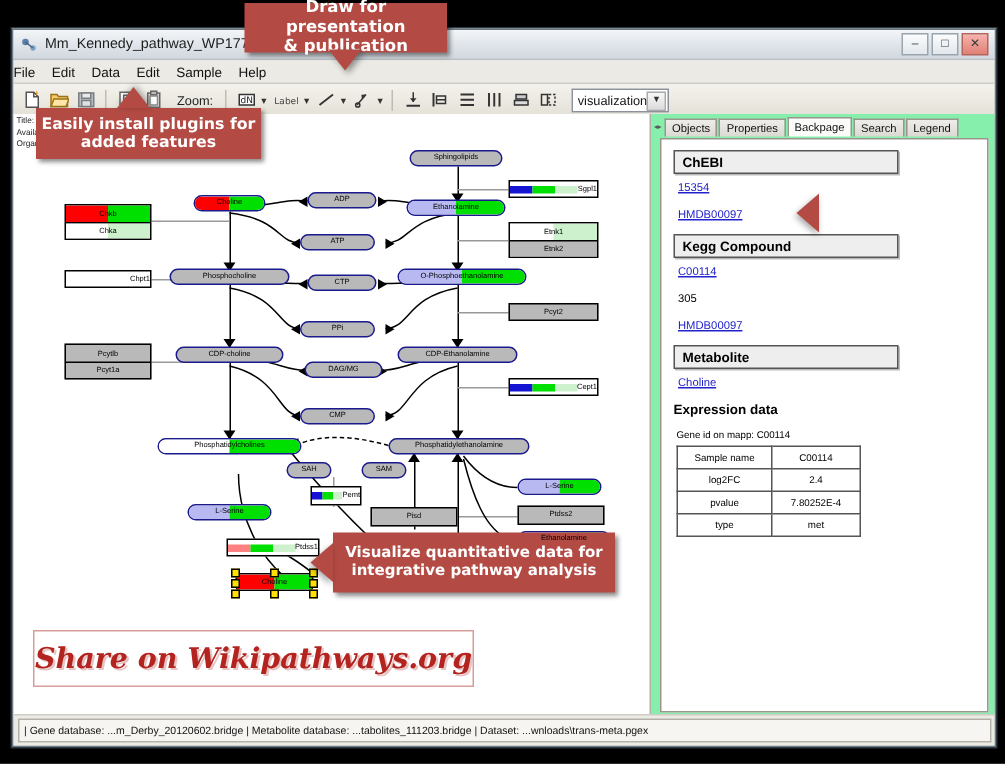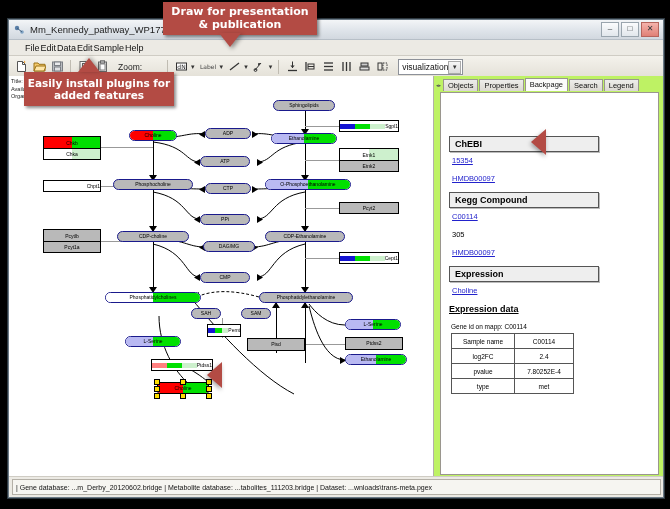--- a/index.html
+++ b/index.html
@@ -14,42 +14,42 @@
   .titlebar .ticon{width:12px;height:12px;margin-right:5px;position:relative;}
   .titlebar .ticon svg{display:block}
   .titletext{font-size:9.5px;color:#1c1c1c;white-space:nowrap;overflow:hidden;}
   .winbtns{margin-left:auto;display:flex;gap:2px;}
   .wb{width:16px;height:13px;border:1px solid #9aa5ae;background:linear-gradient(#fbfcfd,#e2e7ec);
       font-size:8px;line-height:11px;text-align:center;color:#33383c;}
   .wb.close{background:linear-gradient(#f5b3ac,#e08076);border-color:#b5645c;}
 
   
   .menubar{height:15px;background:#eceae4;border-bottom:1px solid #cfccc4;
-           display:flex;align-items:center;padding-left:16px;gap:1px;}
+           display:flex;align-items:center;padding-left:0;gap:11px;}
   .menubar span{font-size:9px;color:#111;}
 
   
   .toolbar{height:21px;background:linear-gradient(#f4f2ec,#e4e1d8);
            border-bottom:1px solid #c9c5bb;display:flex;align-items:center;padding-left:4px;gap:2px;}
   .tbtn{width:16px;height:16px;display:flex;align-items:center;justify-content:center;}
   .tbtn svg{display:block}
   .tsep{width:1px;height:14px;background:#c0bcb2;margin:0 3px;}
-  .zlabel{font-size:8.5px;color:#222;margin:0 20px 0 6px;}
+  .zlabel{font-size:8.5px;color:#222;margin:0 3px 0 6px;}
   .combo{height:14px;background:#fff;border:1px solid #8d9199;display:flex;align-items:center;
          font-size:8.5px;color:#111;padding-left:3px;position:relative;}
   .combo .arw{position:absolute;right:1px;top:1px;width:11px;height:11px;
               background:linear-gradient(#f7f7f7,#dcdcdc);border:1px solid #aaa;
               display:flex;align-items:center;justify-content:center;font-size:6px;color:#333;}
   .zoomcombo{width:86px;}
   .dropmini{font-size:7px;color:#333;margin:0 1px 0 0;}
 
   
   .body{position:absolute;left:0;top:56px;right:0;bottom:20px;display:flex;}
   .canvaspane{position:relative;width:424px;background:#fff;border-right:1px solid #b3b0a8;overflow:hidden;}
-  .sidepane{position:relative;flex:1;background:#bef264;}
+  .sidepane{position:relative;flex:1;background:#86efac;}
 
   .metaleft{position:absolute;left:2px;top:2px;font-size:5.5px;color:#222;line-height:7.5px;}
 
   
   .node{position:absolute;box-sizing:border-box;display:flex;align-items:center;
         justify-content:center;font-size:5px;color:#000;text-align:center;line-height:1;}
   .metab{border:1px solid #1a1a8c;border-radius:9px;background:#b9b9b9;overflow:hidden;}
   .metab .half{position:absolute;top:0;bottom:0;}
   .metab .lbl{position:relative;z-index:3;font-size:5px;}
   .gene{border:1px solid #000;background:#b9b9b9;}
@@ -66,27 +66,27 @@
   svg.curves{position:absolute;left:0;top:0;width:424px;height:421px;pointer-events:none;}
 
   .sel-handles span{position:absolute;width:4px;height:4px;background:#ffe000;border:1px solid #000;}
   .tabs{position:absolute;left:2px;top:2px;right:2px;height:13px;display:flex;align-items:flex-end;gap:1px;}
   .tab{font-size:7.5px;padding:1px 4px 1px;border:1px solid #9a968e;border-bottom:none;
        background:linear-gradient(#ededea,#dcd9d2);color:#111;}
   .tab.active{background:#fbfbfa;padding-bottom:2px;}
   .tabscroll{width:6px;height:13px;display:flex;flex-direction:column;justify-content:center;font-size:5px;color:#555;}
   .backpanel{position:absolute;left:6px;top:16px;right:4px;bottom:2px;background:#fff;
              border:1px solid #9a968e;overflow:hidden;}
-  .bpinner{padding:7px 8px 0 8px;margin-top:36px;}
+  .bpinner{padding:7px 8px 0 8px;}
   .dbbox{box-sizing:border-box;width:150px;height:16px;border:1px solid #555;background:#eeeeee;
          display:flex;align-items:center;padding-left:5px;font-size:9px;font-weight:bold;color:#000;
          box-shadow:1px 1px 0 #bbb;}
   .dblink{font-size:7.5px;color:#2222cc;text-decoration:underline;margin:4px 0 9px 3px;display:block;}
   .dbtext{font-size:7.5px;color:#000;margin:4px 0 9px 3px;display:block;}
-  .exphdr{font-size:9px;font-weight:bold;color:#000;margin:2px 0 0 0;text-decoration:underline;}
+  .exphdr{font-size:9px;font-weight:bold;color:#000;margin:2px 0 0 0;}
   .geneid{font-size:6.5px;color:#000;margin:9px 0 3px 2px;}
   table.exp{border-collapse:collapse;margin-left:2px;}
   table.exp td{border:1px solid #555;font-size:6.5px;padding:2px 3px;text-align:center;color:#000;
                height:10px;box-shadow:0 0 0 0;}
   table.exp td.k{width:56px;}
   table.exp td.v{width:52px;}
 
   
   .statusbar{position:absolute;left:0;right:0;bottom:0;height:20px;background:#eceae4;
              border-top:1px solid #cfccc4;display:flex;align-items:center;}
@@ -525,21 +525,21 @@
 
             <a class="dblink">HMDB00097</a>
 
             <div class="dbbox">Kegg Compound</div>
             <a class="dblink">C00114</a>
 
             <span class="dbtext">305</span>
 
             <a class="dblink">HMDB00097</a>
 
-            <div class="dbbox">Expression</div>
+            <div class="dbbox">Metabolite</div>
             <a class="dblink">Choline</a>
 
             <div class="exphdr">Expression data</div>
             <div class="geneid">Gene id on mapp: C00114</div>
 
             <table class="exp">
               <tbody>
                   <tr>
                 <td class="k">Sample name</td>
                 <td class="v">C00114</td>
@@ -561,26 +561,31 @@
           </div>
         </div>
       </div>
     </div>
 
     <div class="statusbar">
       <span class="statusin">| Gene database: ...m_Derby_20120602.bridge | Metabolite database: ...tabolites_111203.bridge | Dataset: ...wnloads\trans-meta.pgex</span>
     </div>
   </div>
 
-  <div class="callout" style="left:163px;top:2px;width:154px;height:33px;font-size:11px;white-space:pre-line">Draw for presentation
+  <div class="callout" style="left:163px;top:2px;width:135px;height:33px;font-size:11px;white-space:pre-line">Draw for presentation
 &amp; publication</div>
   <div class="arrowdown" style="left:219px;top:33px"></div>
 
   <div class="callout" style="left:24px;top:72px;width:150px;height:34px;font-size:10.5px;white-space:pre-line">Easily install plugins for
 added features</div>
   <div class="arrowup" style="left:78px;top:58px"></div>
 
   <div class="arrowleft" style="left:531px;top:129px"></div>
 
+  <div class="callout" style="left:222px;top:355px;width:188px;height:40px;font-size:10px;white-space:pre-line">Visualize quantitative data  for
+integrative pathway analysis</div>
   <div class="arrowleft" style="left:207px;top:362px"></div>
 
+  <div class="sharebox" style="left:22px;top:420px;width:292px;height:36px">
+    <span class="sharetxt">Share on Wikipathways.org</span>
+  </div>
 
 </div>
 
 </body></html>

